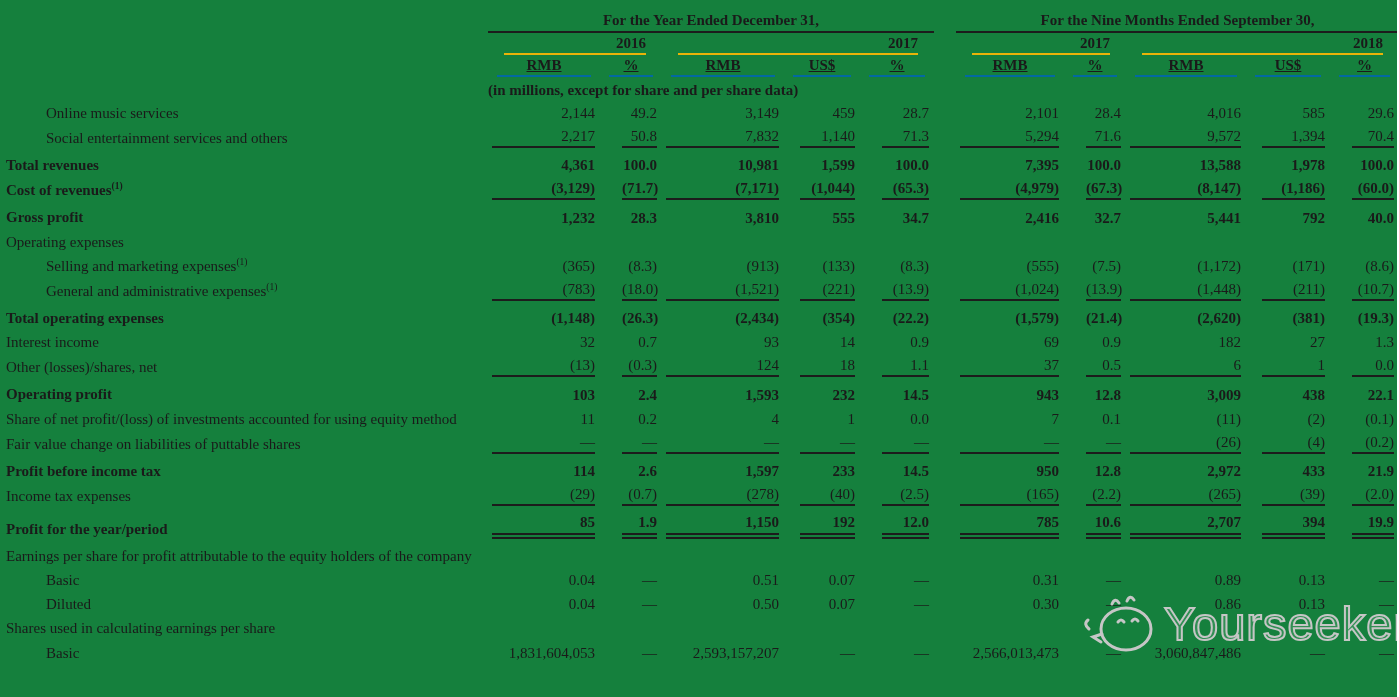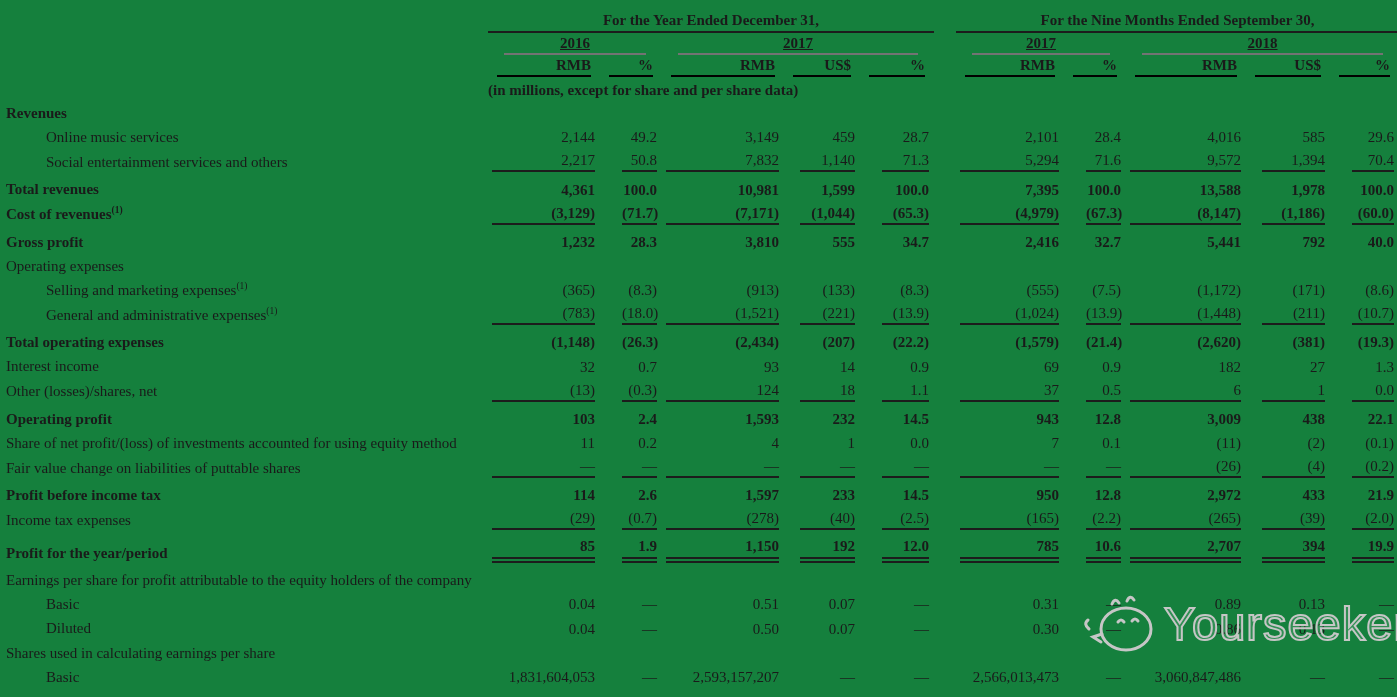--- a/index.html
+++ b/index.html
@@ -30,22 +30,22 @@
   td.col-usd > .cl { margin-left: 12px; }
   
   .s-b { font-weight: 700; }
   .s-i { padding-left: 46px !important; }
   .s-h { padding-left: 30px !important; text-indent: -24px; margin-top: 18px; }
   tr.rb td.num { font-weight: 700; }
   tr.after-line td { padding-top: 6px; }
   
   thead td { padding: 2px 0 0; font-weight: 700; font-size: 15px; }
   .grp .gl { text-align: center; border-bottom: 2px solid #1c1c1c; padding-bottom: 2px; }
-  .yr .cl  { text-align: center; border-bottom: 2px solid #737373; margin: 0 16px; text-decoration: underline; }
-  .un .cl  { text-align: right; border-bottom: 2px solid #000000; margin: 0 9px; }
+  .yr .cl  { text-align: right; border-bottom: 2px solid #eab308; margin: 0 16px; }
+  .un .cl  { text-align: center; border-bottom: 2px solid #0369a1; margin: 0 9px; text-decoration: underline; }
   .note { text-align: left; font-weight: 700; padding: 3px 0 2px; }
   sup { font-size: 9.5px; line-height: 0; vertical-align: super; letter-spacing: 0; }
   
   .watermark {
     position: absolute; left: 1082px; top: 592px;
     display: flex; align-items: center; gap: 4px;
     pointer-events: none; z-index: 5;
   }
   .watermark .wtext {
     font-family: "Liberation Sans", "DejaVu Sans", sans-serif;
@@ -137,24 +137,20 @@
       </tr>
       <tr>
         <td class="lbl"></td>
         <td colspan="11">
           <div class="note">(in millions, except for share and per share data)</div>
         </td>
       </tr>
     </thead>
     <tbody>
         <tr>
-          <td class="lbl s-b">Revenues</td>
-          <td colspan="11" class="fill"></td>
-        </tr>
-        <tr>
           <td class="lbl s-i">Online music services</td>
           <td class="num col-rmb">
             <div class="cl">2,144</div>
           </td>
           <td class="num col-pct">
             <div class="cl">49.2</div>
           </td>
           <td class="num col-rmb">
             <div class="cl">3,149</div>
           </td>
@@ -394,21 +390,21 @@
           <td class="num col-rmb">
             <div class="cl">(1,148)</div>
           </td>
           <td class="num col-pct">
             <div class="cl">(26.3)</div>
           </td>
           <td class="num col-rmb">
             <div class="cl">(2,434)</div>
           </td>
           <td class="num col-usd">
-            <div class="cl">(207)</div>
+            <div class="cl">(354)</div>
           </td>
           <td class="num col-pct">
             <div class="cl">(22.2)</div>
           </td>
           <td class="gut"></td>
           <td class="num col-rmb">
             <div class="cl">(1,579)</div>
           </td>
           <td class="num col-pct">
             <div class="cl">(21.4)</div>

